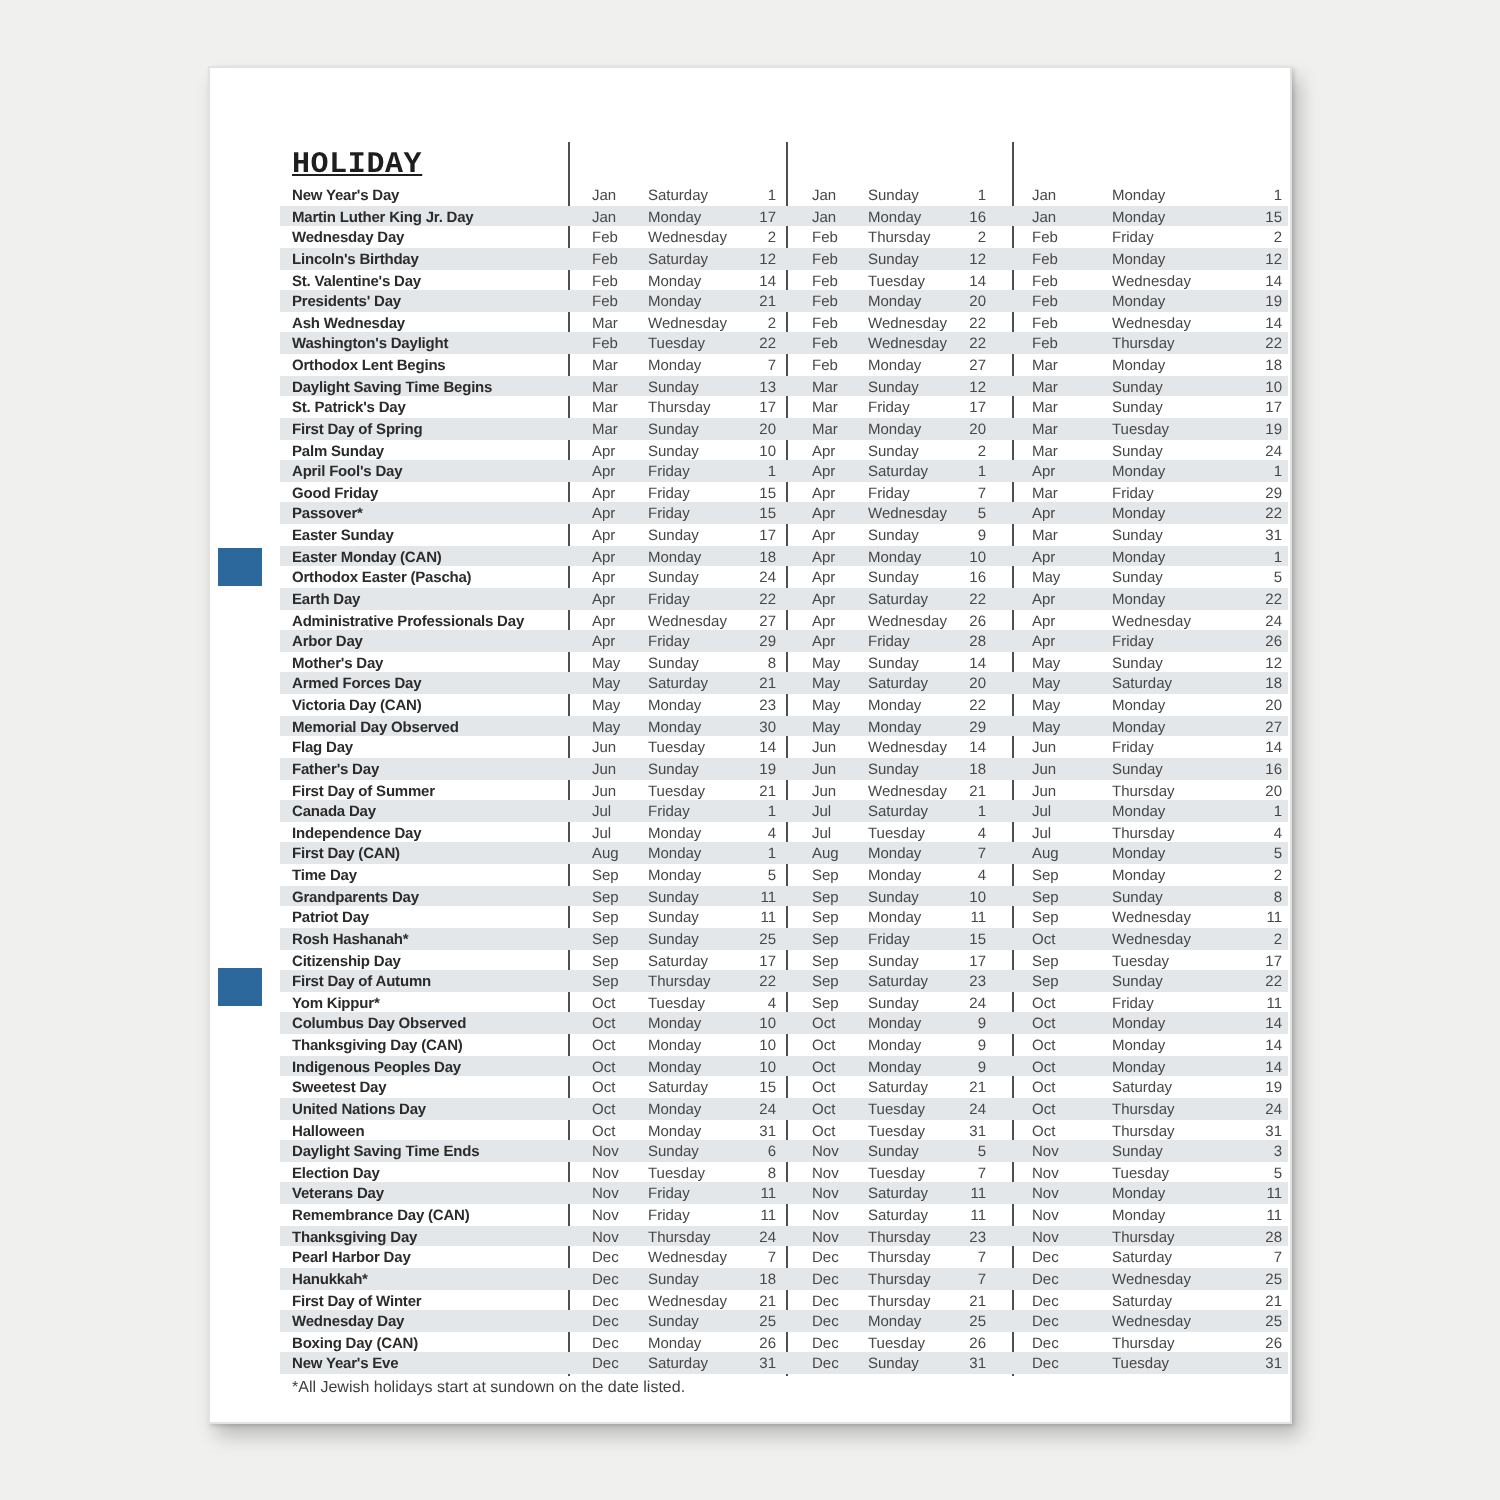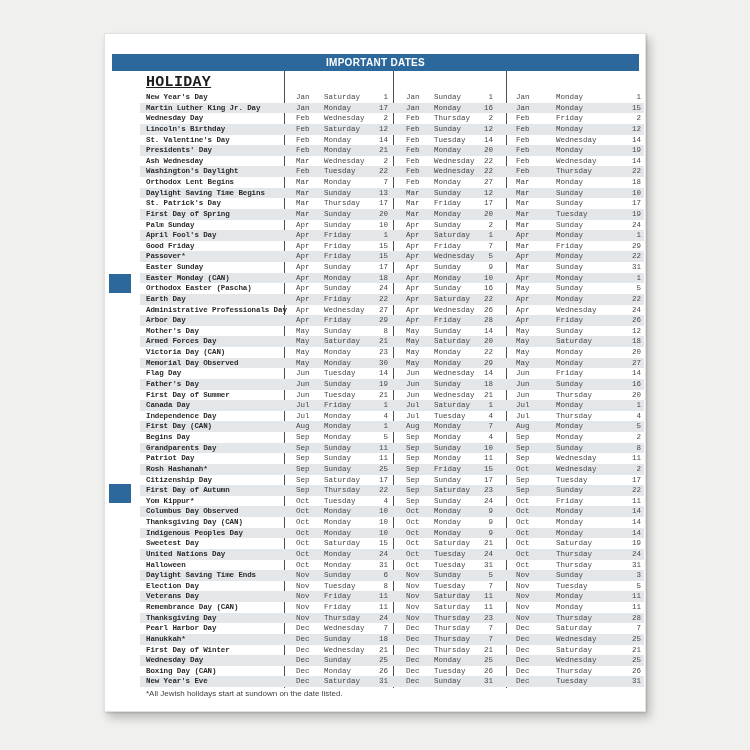--- a/index.html
+++ b/index.html
@@ -23,39 +23,38 @@
     text-align:center; line-height:17px;
   }
   .heading {
     position:absolute; left:41px; top:40px;
     font-size:15px; font-weight:bold; color:#1e1e1e;
     text-decoration:underline; letter-spacing:0.3px;font-family:Liberation Mono, monospace;
   }
   .vline { position:absolute; top:37px; width:1px; height:617px; background:#4f4f4f; }
   .vl1 { left:179px; } .vl2 { left:288px; } .vl3 { left:401px; }
   .rows { position:absolute; top:58px; left:0; width:542px; }
-  .row { position:relative; height:10.64px; margin-left:35px; width:504px;font-family:Liberation Mono, monospace; }
+  .row { position:relative; height:10.64px; margin-left:35px; width:504px; }
   .row.stripe { background:var(--stripe); }
   .cell {
     position:absolute; top:0; height:10.64px; line-height:11px;
     font-size:7.5px; color:#474747; white-space:nowrap;
   }
   .cell.name { left:6px; font-weight:bold; color:#2b2b2b; letter-spacing:-0.1px; }
   .m0 { left:156px; } .w0 { left:184px; } .d0 { left:224px; width:24px; text-align:right; }
   .m1 { left:266px; } .w1 { left:294px; } .d1 { left:329px; width:24px; text-align:right; }
   .m2 { left:376px; } .w2 { left:416px; } .d2 { left:477px; width:24px; text-align:right; }
   .footnote { position:absolute; left:41px; top:655px; font-size:8px; color:#3f3f3f;text-align:center; }
   .marker { position:absolute; left:4px; width:22px; height:19px; background:var(--accent); }
   .mk1 { top:240px; } .mk2 { top:450px; }
 </style>
 </head>
 <body>
 
 <div class="sheet">
-  <div class="banner">IMPORTANT DATES</div>
   <div class="heading">HOLIDAY</div>
 
   <div class="vline vl1"></div>
   <div class="vline vl2"></div>
   <div class="vline vl3"></div>
 
   <div class="rows">
       <div class="row">
     <span class="cell name">New Year's Day</span>
     <span class="cell m0">Jan</span>
@@ -434,21 +433,21 @@
     <span class="cell w0">Monday</span>
     <span class="cell d0">1</span>
     <span class="cell m1">Aug</span>
     <span class="cell w1">Monday</span>
     <span class="cell d1">7</span>
     <span class="cell m2">Aug</span>
     <span class="cell w2">Monday</span>
     <span class="cell d2">5</span>
   </div>
       <div class="row">
-    <span class="cell name">Begins Day</span>
+    <span class="cell name">Time Day</span>
     <span class="cell m0">Sep</span>
     <span class="cell w0">Monday</span>
     <span class="cell d0">5</span>
     <span class="cell m1">Sep</span>
     <span class="cell w1">Monday</span>
     <span class="cell d1">4</span>
     <span class="cell m2">Sep</span>
     <span class="cell w2">Monday</span>
     <span class="cell d2">2</span>
   </div>

